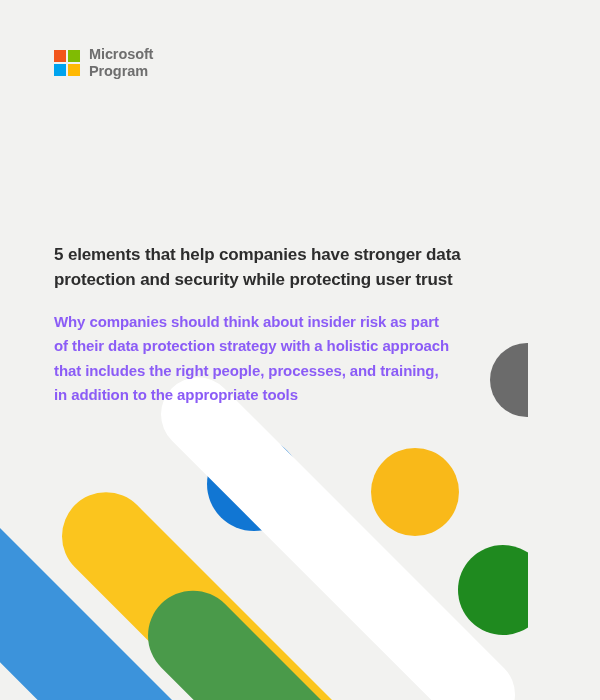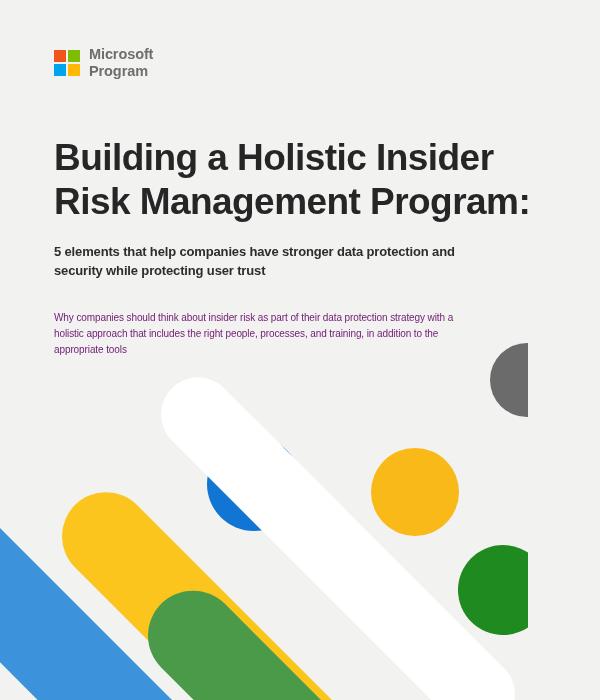--- a/index.html
+++ b/index.html
@@ -86,36 +86,36 @@
     letter-spacing: -0.55px;
   }
 
   #subhead {
     position: absolute;
     left: 54px;
     top: 243px;
     width: 452px;
     margin: 0;
     color: #2D2D2D;
-    font-size: 13px;
+    font-size: 17px;
     line-height: 1.45;
     font-weight: 700;
     letter-spacing: -0.15px;
   }
 
   #deck {
     position: absolute;
     left: 54px;
     top: 310px;
     width: 400px;
     margin: 0;
-    color: #701a75;
-    font-size: 10px;
+    color: #8b5cf6;
+    font-size: 15px;
     line-height: 1.62;
-    font-weight: 400;
+    font-weight: 700;
     letter-spacing: -0.1px;
   }
 </style>
 </head>
 <body>
 
 <div id="cover">
 
   <svg id="graphic" viewBox="0 0 600 700" width="600" height="700" xmlns="http://www.w3.org/2000/svg" aria-hidden="true">
 
@@ -146,17 +146,16 @@
       <i style="background:#80BB03"></i>
       <i style="background:#00A3EE"></i>
       <i style="background:#FFB903"></i>
     </div>
     <div id="logo-wordmark">
       <span>Microsoft</span>
       <span>Program</span>
     </div>
   </div>
 
-  <h1 id="headline">Building a Holistic Insider Risk Management Program:</h1>
   <p id="subhead">5 elements that help companies have stronger data protection and security while protecting user trust</p>
   <p id="deck">Why companies should think about insider risk as part of their data protection strategy with a holistic approach that includes the right people, processes, and training, in addition to the appropriate tools</p>
 
 </div>
 
 </body></html>

